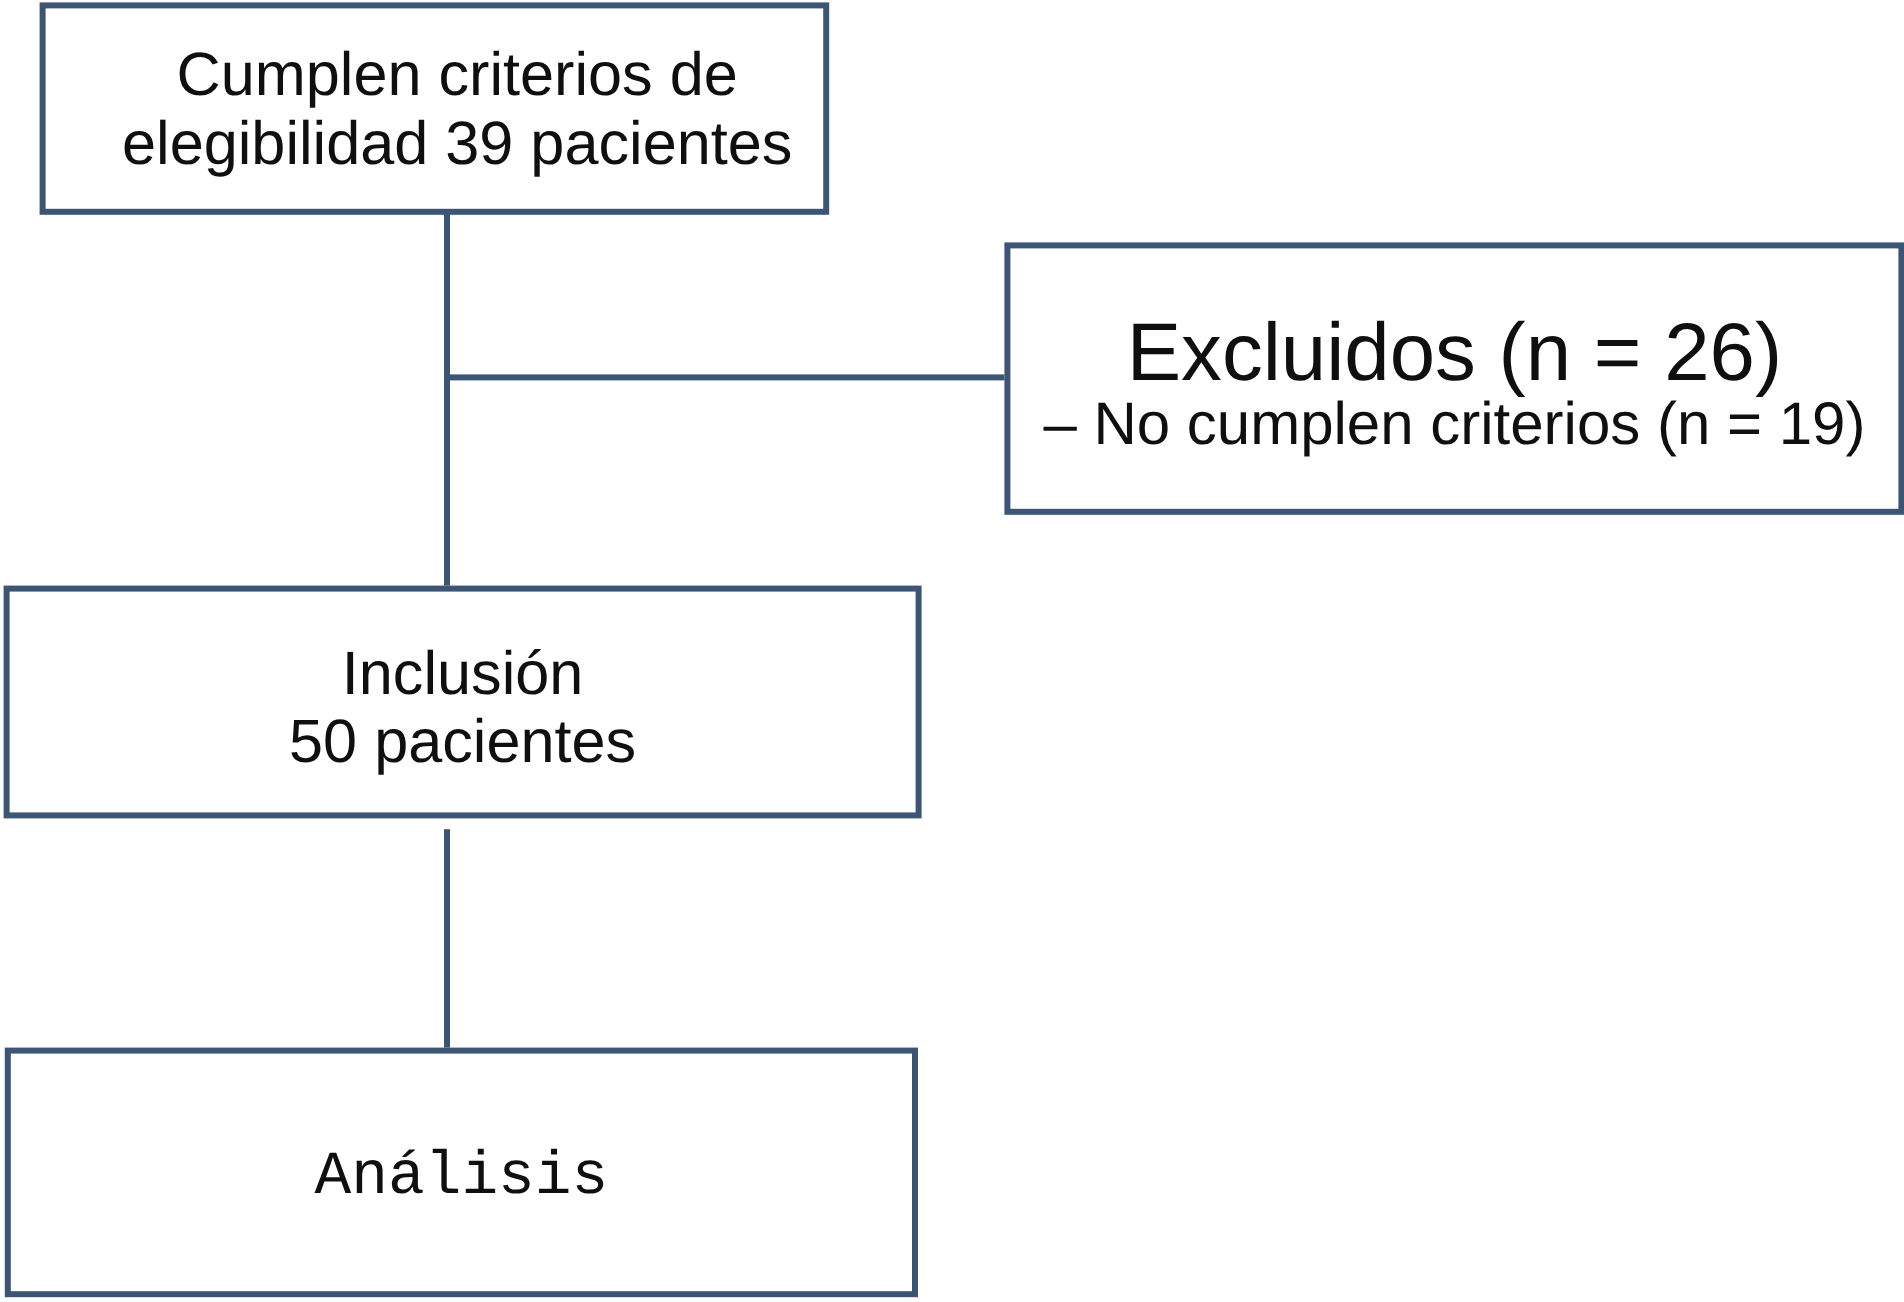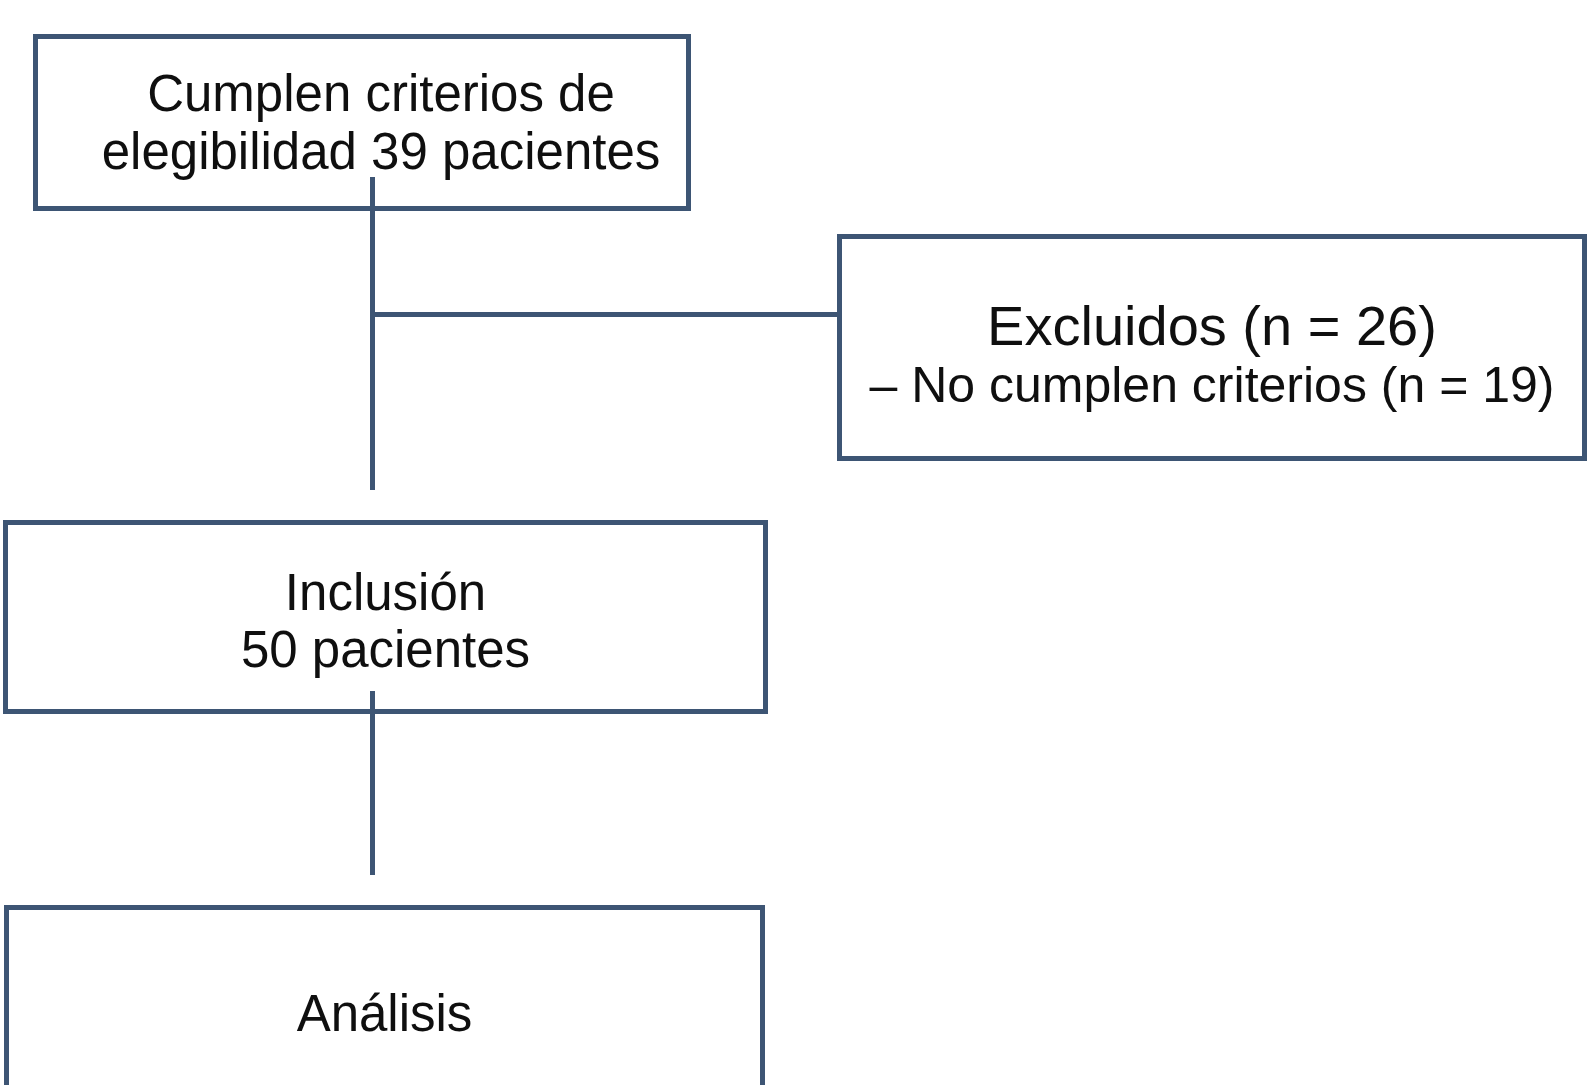--- a/index.html
+++ b/index.html
@@ -19,53 +19,53 @@
   .box {
     position: absolute;
     box-sizing: border-box;
     border: 5px solid #3d5574;
     background: #ffffff;
     display: flex;
     flex-direction: column;
     justify-content: center;
     align-items: center;
     text-align: center;
-    margin-top: 32px;
   }
   .box .line {
     white-space: nowrap;
     font-size: 51px;
     line-height: 58px;
   }
   
   #box-eligibility {
     left: 33px; top: 2px; width: 658px; height: 177px;
     padding-left: 38px; 
   }
   #box-excluded {
     left: 837px; top: 202px; width: 750px; height: 227px;
     padding-top: 10px;
   }
   #box-excluded .title {
     white-space: nowrap;
-    font-size: 56px;
+    font-size: 68px;
     line-height: 66px;
   }
   #box-excluded .line {
     font-size: 50px;
     line-height: 53px;
   }
   #box-inclusion {
     left: 3px; top: 488px; width: 765px; height: 194px;
     padding-top: 8px;
   }
   #box-inclusion .line { line-height: 57px; }
   #box-analysis {
     left: 4px; top: 873px; width: 761px; height: 208px;
     padding-top: 8px;
+    font-family: Liberation Mono, monospace;
   }
   #box-analysis .line { line-height: 57px; }
 
   
   .connector {
     position: absolute;
     background: #3d5574;
   }
   #connector-top {
     left: 370px; top: 177px; width: 5px; height: 313px;

